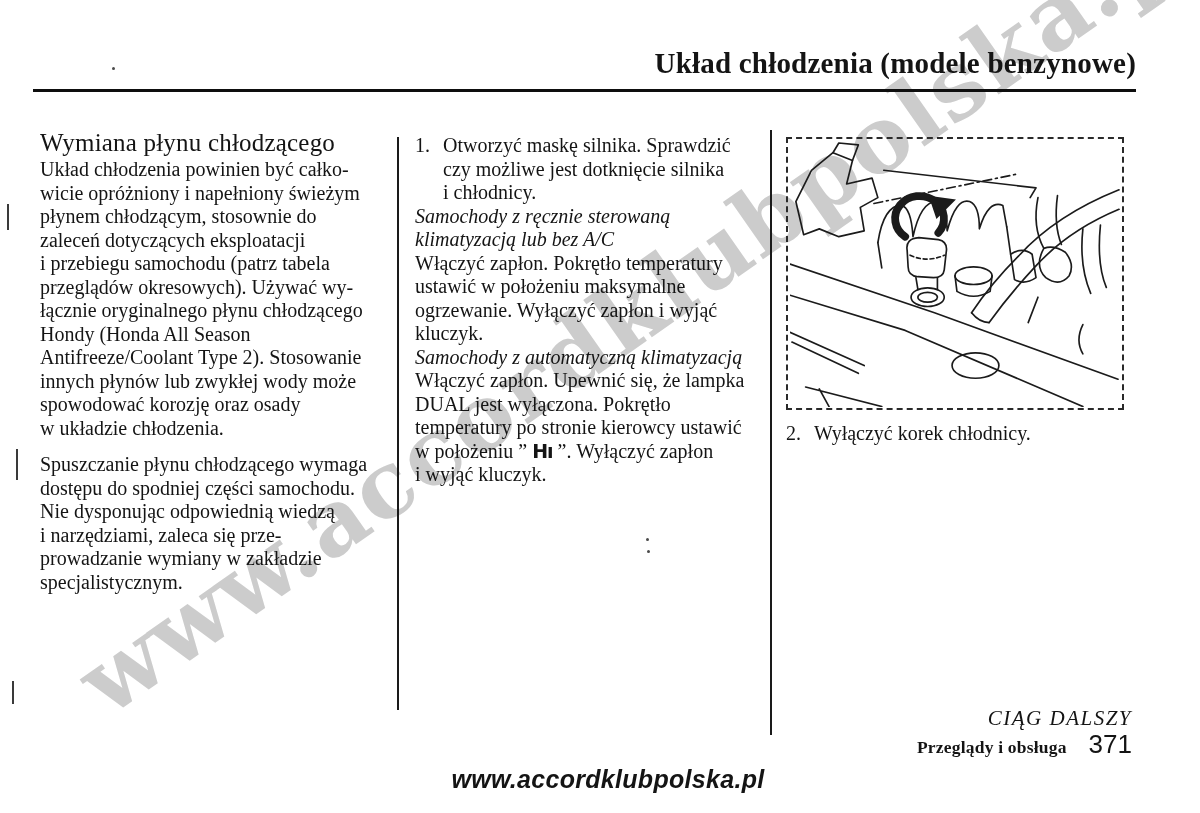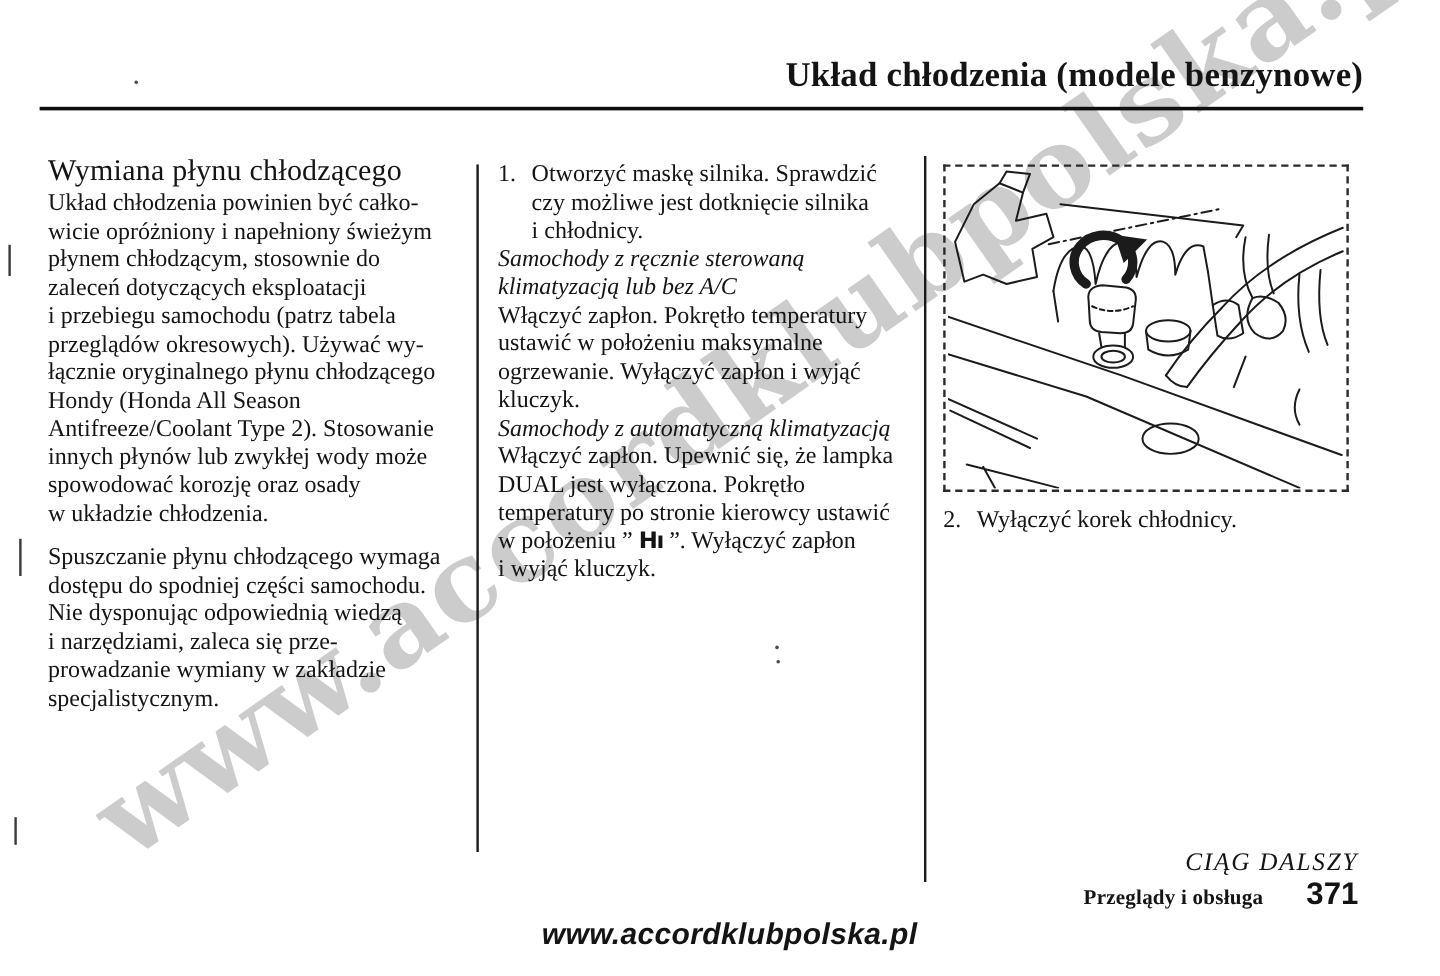--- a/index.html
+++ b/index.html
@@ -92,27 +92,27 @@
     position:absolute;
     top:706px; right:68px;
     font-style:italic;
     font-size:21px;
     letter-spacing:1.5px;
     white-space:nowrap;
   }
   .footer-row {
     position:absolute;
     top:729px; right:68px;
-    display:flex; align-items:baseline; gap:36px;
+    display:flex; align-items:baseline; gap:22px;
     white-space:nowrap;
   }
   .footer-section { font-weight:700; font-size:17.5px; letter-spacing:0.2px; }
   .footer-page {
     font-family:"Liberation Sans", sans-serif;
-    font-weight:700; font-size:26px;
+    font-weight:400; font-size:26px;
   }
   .bottom-url {
     position:absolute;
     top:765px; left:50%;
     transform:translateX(-50%);
     margin-left:8px;
     font-family:"Liberation Sans", sans-serif;
     font-style:italic;
     font-weight:700;
     font-size:25px;

